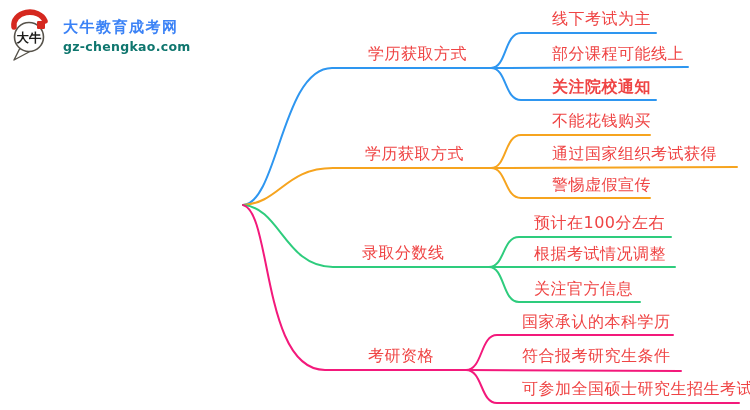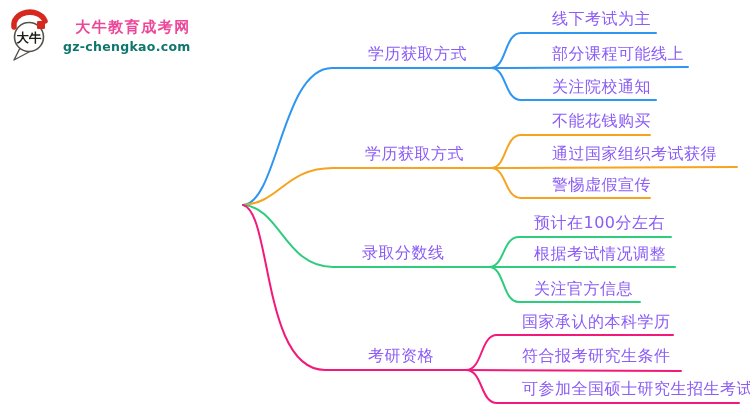--- a/index.html
+++ b/index.html
@@ -1,21 +1,21 @@
 <!DOCTYPE html>
 <html><head>
 <meta charset="utf-8">
 <style>
   html,body { margin:0; padding:0; background:#fff; }
   .canvas {
     position:relative; width:750px; height:410px; background:#ffffff;
     overflow:hidden; font-family:"DejaVu Sans","Liberation Sans",sans-serif;
   }
   .lines { position:absolute; left:0; top:0; }
-  .node { position:absolute; color:#8b5cf6; white-space:nowrap; line-height:1.25; }
+  .node { position:absolute; color:#ef4444; white-space:nowrap; line-height:1.25; }
   .root-label  { font-size:17px; }
   .branch-label{ font-size:16px; letter-spacing:0.5px; }
   .leaf        { font-size:16px; letter-spacing:0.5px; }
 
   .logo { position:absolute; left:6px; top:8px; display:flex; align-items:flex-start; }
   .logo-badge { width:54px; height:58px; flex:0 0 auto; }
   .logo-textblock { margin-left:3px; padding-top:10px; }
   .logo-title  { font-size:15px; font-weight:bold; letter-spacing:1.5px; }
   .logo-domain { font-size:12.5px; font-weight:bold; margin-top:2px; letter-spacing:0.3px; }
 </style>
@@ -53,34 +53,34 @@
 
   <div class="logo">
     <svg class="logo-badge" viewBox="0 0 54 58">
       <path d="M 14 40 L 8 52 L 23 44 Z" fill="#ffffff" stroke="#57534b" stroke-width="1.4" stroke-linejoin="round"></path>
       <circle cx="23" cy="29" r="14.5" fill="#ffffff" stroke="#57534b" stroke-width="1.6"></circle>
       <path d="M 8 19 A 16 13 0 0 1 39 13" fill="none" stroke-width="5.5" stroke-linecap="round" stroke="#d5281f"></path>
       <rect x="31" y="13" width="8" height="8" rx="1.2" fill="#d5281f"></rect>
       <text x="23" y="34" text-anchor="middle" font-size="12.5" font-weight="bold" fill="#1d1d1b">大牛</text>
     </svg>
     <div class="logo-textblock">
-      <div class="logo-title" style="color: #ec4899; text-align: right;">大牛教育成考网</div>
+      <div class="logo-title" style="color: #3b82f6;">大牛教育成考网</div>
       <div class="logo-domain" style="color: #0f766e;">gz-chengkao.com</div>
     </div>
   </div>
 
 
   <div class="node branch-label" style="left:368px; top:44px;">学历获取方式</div>
   <div class="node branch-label" style="left:365px; top:144px;">学历获取方式</div>
   <div class="node branch-label" style="left:362px; top:243px;">录取分数线</div>
   <div class="node branch-label" style="left:368px; top:346px;">考研资格</div>
 
   <div class="node leaf" style="left:552px; top:9px;">线下考试为主</div>
   <div class="node leaf" style="left:552px; top:44px;">部分课程可能线上</div>
-  <div class="node leaf" style="left:552px; top:77px;">关注院校通知</div>
+  <div class="node leaf" style="left:552px; top:77px;font-weight:bold;">关注院校通知</div>
 
   <div class="node leaf" style="left:552px; top:111px;">不能花钱购买</div>
   <div class="node leaf" style="left:552px; top:144px;">通过国家组织考试获得</div>
   <div class="node leaf" style="left:552px; top:175px;">警惕虚假宣传</div>
 
   <div class="node leaf" style="left:534px; top:213px;">预计在100分左右</div>
   <div class="node leaf" style="left:534px; top:244px;">根据考试情况调整</div>
   <div class="node leaf" style="left:534px; top:279px;">关注官方信息</div>
 
   <div class="node leaf" style="left:522px; top:312px;">国家承认的本科学历</div>

